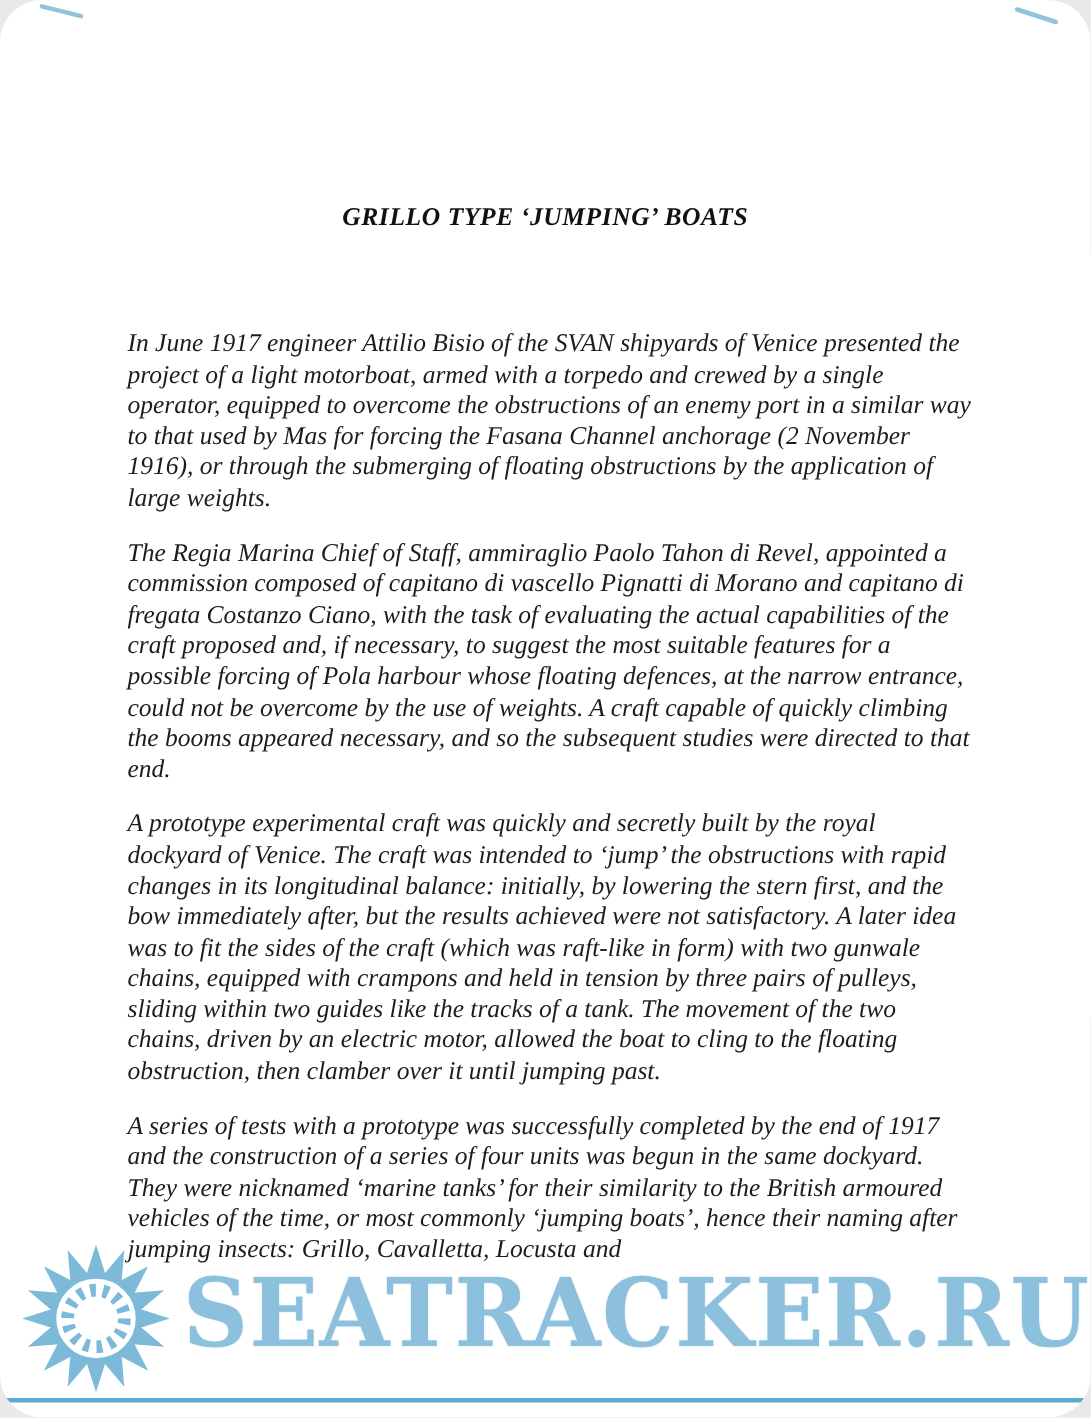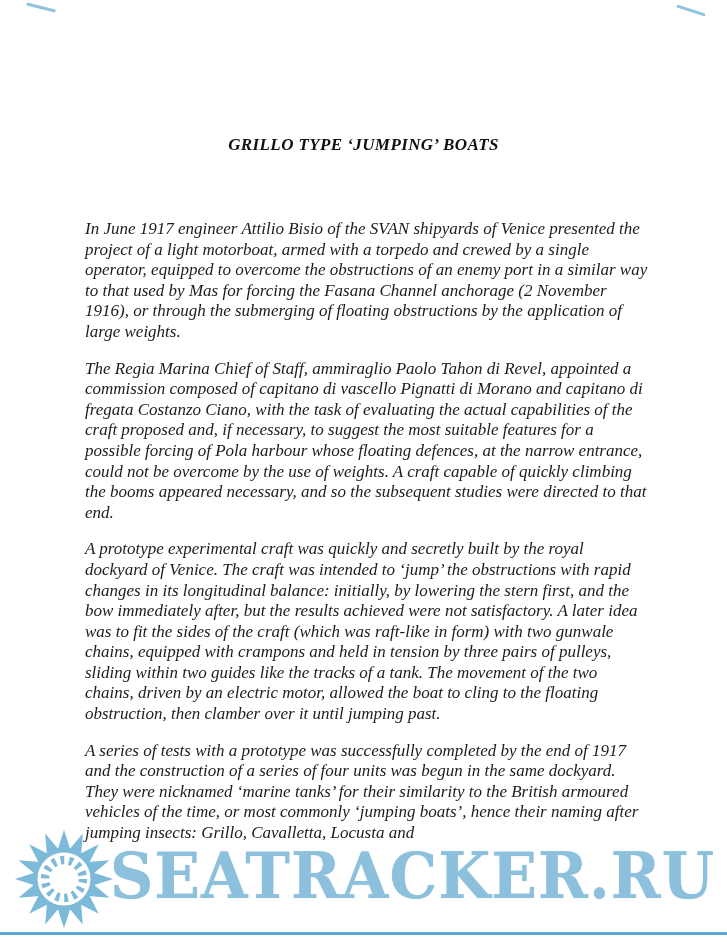--- a/index.html
+++ b/index.html
@@ -9,20 +9,21 @@
   }
   .page {
     position: relative;
     width: 727px;
     height: 945px;
     margin: 0 auto;
     background: #ffffff;
     overflow: hidden;
     font-family: "Liberation Serif", serif;
     color: #1c1c1c;
+    border-radius: 28px;
   }
   .corner-mark {
     position: absolute;
     height: 3px;
     width: 30px;
     background: #8fc3de;
     border-radius: 2px;
   }
   .corner-mark.left {
     left: 26px;
@@ -55,20 +56,21 @@
     text-align: left;
     color: #1c1c1c;
   }
   .watermark {
     position: absolute;
     left: 12px;
     bottom: 14px;
     display: flex;
     align-items: center;
     pointer-events: none;
+    gap: 12px;
   }
   .wm-sun {
     width: 104px;
     height: 104px;
     flex: 0 0 auto;
   }
   .wm-text {
     font-family: "DejaVu Serif", serif;
     font-weight: bold;
     font-size: 60px;

